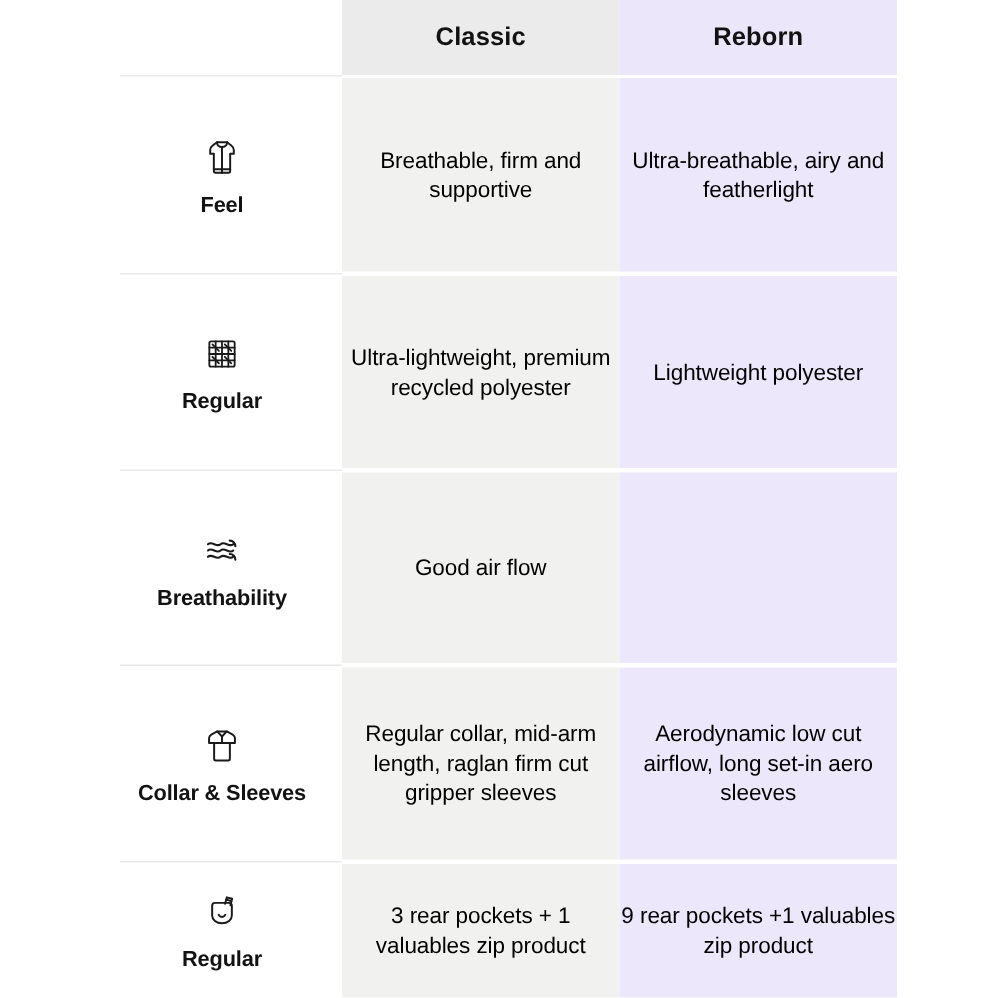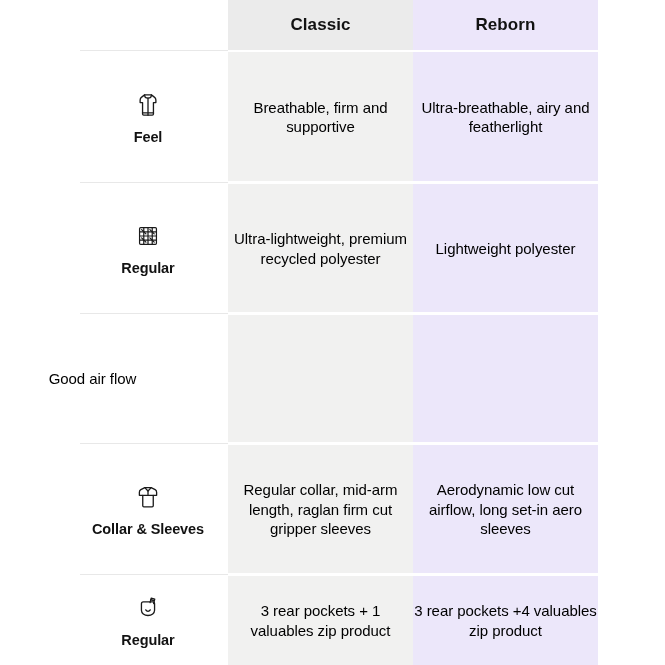--- a/index.html
+++ b/index.html
@@ -194,20 +194,31 @@
       </div>
       <div class="cell reborn">
         <span class="body-text">Ultra-lightweight, premium recycled polyester</span>
       </div>
       <div class="cell classic">
         <span class="body-text">Lightweight polyester</span>
       </div>
     </div>
 
     <div class="row" style="top:315px; height:128px;">
+      <div class="cell feature">
+        <span class="feat-icon">
+          <svg viewBox="0 0 32 32" fill="none" stroke="#1a1a1a" stroke-width="1.5" stroke-linecap="round">
+            <path d="M6 11.5 C9 8.8 12 14.2 15 11.5 C18 8.8 21 14.2 24 11.5"></path>
+            <path d="M6 16 C9 13.3 12 18.7 15 16 C18 13.3 21 18.7 24 16"></path>
+            <path d="M6 20.5 C9 17.8 12 23.2 15 20.5 C18 17.8 21 23.2 24 20.5"></path>
+            <path d="M21.5 9 C24 9 25.5 11 25.5 13 M21.5 18.5 C24 18.5 25.5 20.5 25.5 22.5"></path>
+          </svg>
+        </span>
+        <span class="feat-label">Breathability</span>
+      </div>
       <div class="cell classic">
         <span class="body-text">Good air flow</span>
       </div>
     </div>
 
     <div class="row" style="top:445px; height:129px;">
       <div class="cell feature">
         <span class="feat-icon">
           <svg viewBox="0 0 32 32" fill="none" stroke="#1a1a1a" stroke-width="1.4" stroke-linejoin="round" stroke-linecap="round">
             <path d="M12.6 6 L8.4 8.2 C7.4 8.8 6.8 9.8 6.8 10.9 L6.8 14.2 L10.4 14.2 L10.4 25.4 C10.4 26.1 10.9 26.6 11.6 26.6 L20.4 26.6 C21.1 26.6 21.6 26.1 21.6 25.4 L21.6 14.2 L25.2 14.2 L25.2 10.9 C25.2 9.8 24.6 8.8 23.6 8.2 L19.4 6 Z"></path>
@@ -235,18 +246,18 @@
             <path d="M18.2 10.2 L19.4 5.6 L23.2 6.6 L22 11.2"></path>
             <path d="M19 7.2 L22.6 8.2"></path>
           </svg>
         </span>
         <span class="feat-label">Regular</span>
       </div>
       <div class="cell classic">
         <span class="body-text">3 rear pockets + 1 valuables zip product</span>
       </div>
       <div class="cell reborn">
-        <span class="body-text">3 rear pockets +4 valuables zip product</span>
+        <span class="body-text">9 rear pockets +1 valuables zip product</span>
       </div>
     </div>
 
   </div>
 </div>
 
 </body></html>

